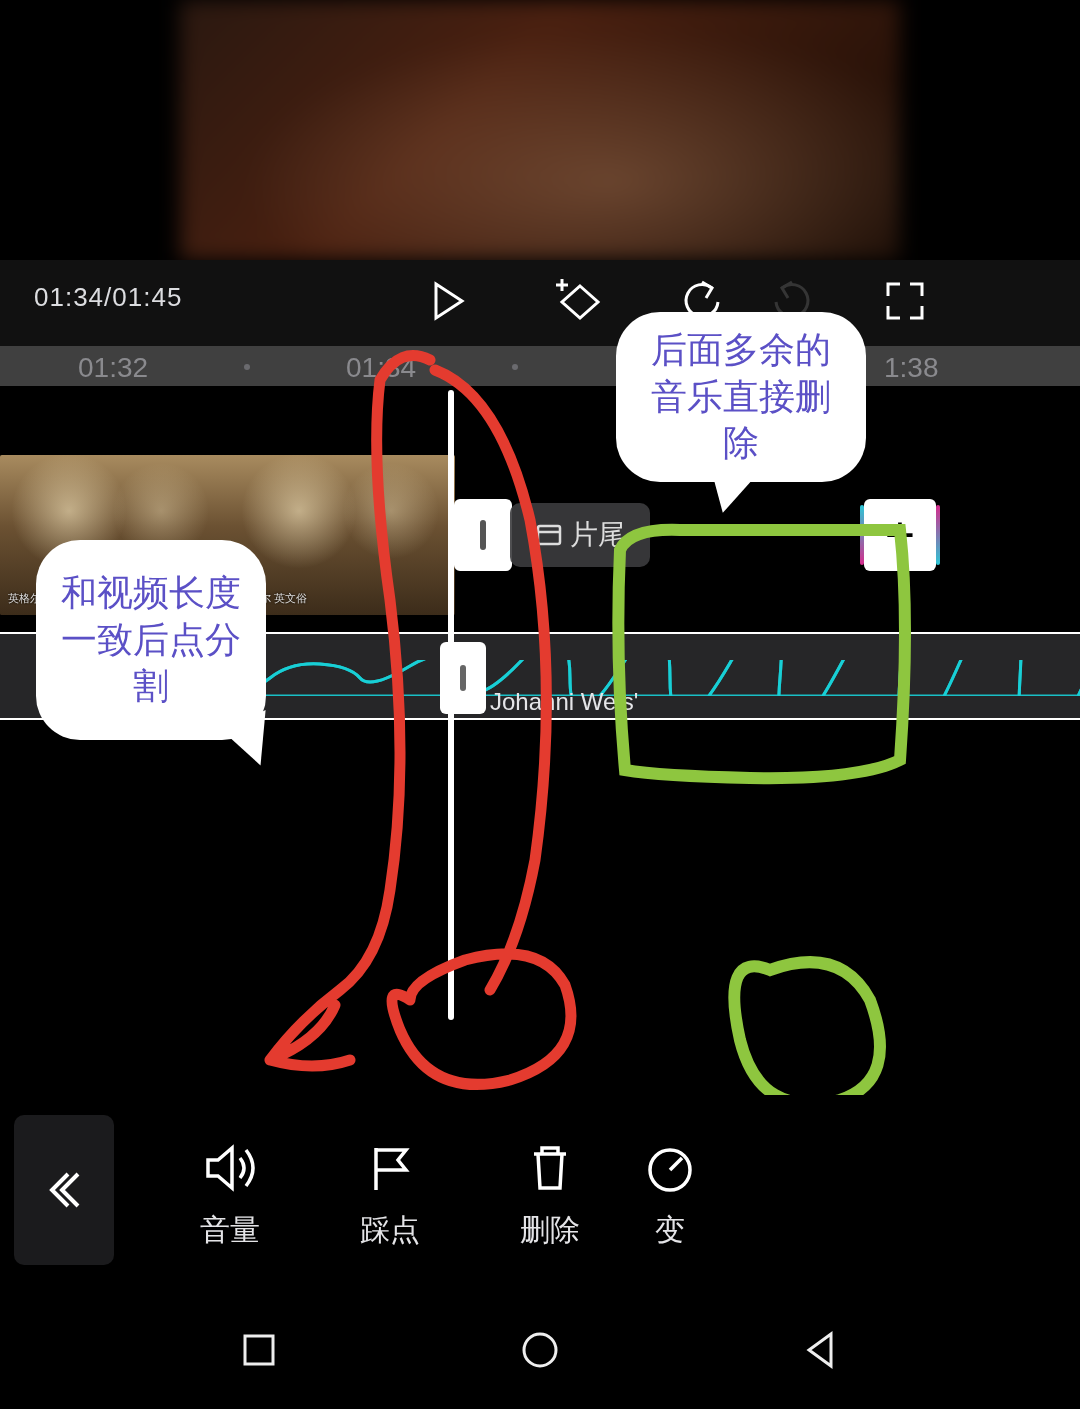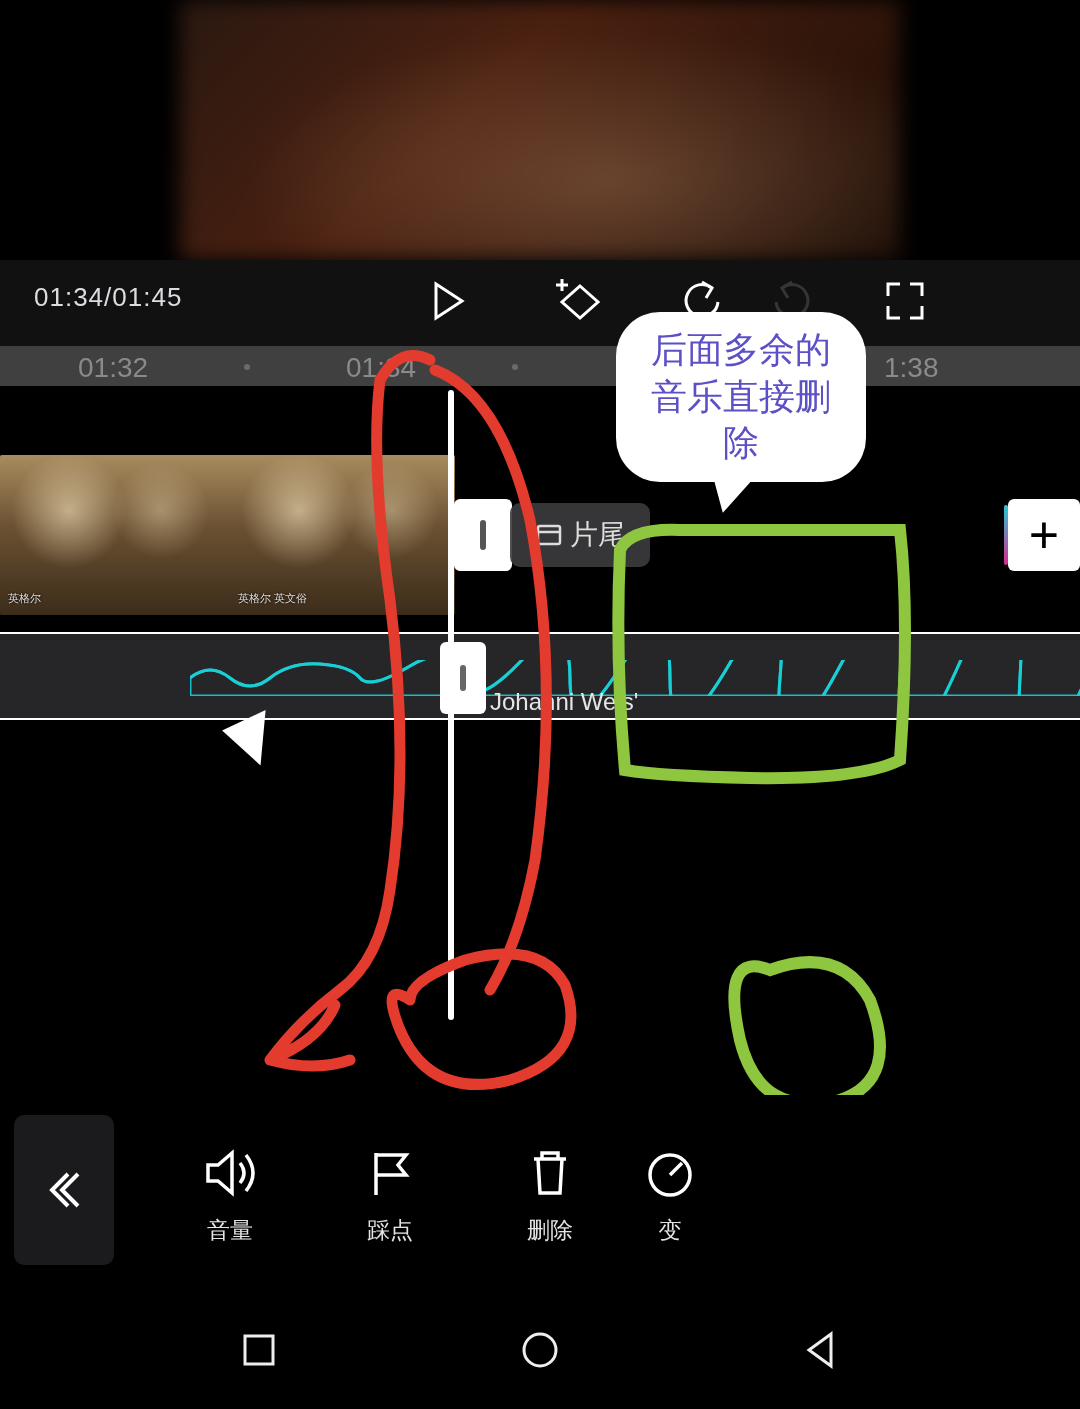--- a/index.html
+++ b/index.html
@@ -15,21 +15,21 @@
   .timecode { position: absolute; left: 34px; top: 22px; font-size: 26px; color: #dcdde0; letter-spacing: 1px; }
   .ctrlbar .icon { position: absolute; width: 46px; height: 46px; }
   .ctrlbar svg { stroke: #fff; stroke-width: 3; fill: none; }
 
   
   .ruler { position: absolute; left: 0; top: 346px; width: 1080px; height: 40px; background: #404040; }
   .tick { position: absolute; top: 6px; font-size: 28px; color: #8a8a8e; }
   .tickdot { position: absolute; top: 18px; width: 6px; height: 6px; border-radius: 50%; background: #6a6a6e; }
 
   
-  .vtrack { position: absolute; left: 0; top: 455px; width: 1080px; height: 160px; }
+  .vtrack { position: absolute; left: 0; top: 455px; width: 936px; height: 160px; }
   .vclip  { position: absolute; left: 0; top: 0; width: 455px; height: 160px; overflow: hidden; border-radius: 2px; background:#3a2a1a; }
   .thumb  { position: absolute; top:0; height:160px; width:230px; background: linear-gradient(180deg,#a88b5f 0%, #6b5132 45%, #3c2c1a 100%); }
   .thumb::after { content:""; position:absolute; inset:0; background: radial-gradient(circle at 30% 35%, rgba(255,240,200,.55), transparent 30%), radial-gradient(circle at 70% 35%, rgba(255,240,200,.35), transparent 25%); }
   .thumbshadow { position:absolute; bottom:10px; left:8px; right:8px; height:14px; font-size:11px; color:#ddd; white-space:nowrap; overflow:hidden; text-shadow:0 0 3px #000; }
   .vhandle { position:absolute; left:454px; top:44px; width:58px; height:72px; background:#fff; border-radius:6px; display:flex; align-items:center; justify-content:center; }
   .vhandle .notch { width:6px; height:30px; background:#555; border-radius:3px; }
   .endcap { position:absolute; left:510px; top:48px; width:140px; height:64px; border-radius:10px; background:rgba(60,60,62,.9); display:flex; align-items:center; justify-content:center; gap:6px; font-size:28px; color:#ddd; }
   .endcap svg { width:30px; height:30px; stroke:#ddd; stroke-width:2.5; fill:none; }
   .addbtn { position:absolute; right:0; top:44px; width:72px; height:72px; background:#fff; border-radius:6px; display:flex; align-items:center; justify-content:center; font-size:52px; font-weight:300; color:#000; }
   .addbtn::before { content:""; position:absolute; left:-4px; top:6px; width:4px; height:60px; background:linear-gradient(#2bc7d6,#d62b8c); border-radius:2px; }
@@ -58,21 +58,21 @@
   
   .scribble { position:absolute; pointer-events:none; }
 
   
   .toolbar { position:absolute; left:0; bottom:114px; width:1080px; height:200px; background:#000; display:flex; align-items:center; }
   .backbtn { position:absolute; left:14px; top:20px; width:100px; height:150px; background:#1b1b1d; border-radius:10px; display:flex; align-items:center; justify-content:center; }
   .backbtn svg { width:44px; height:44px; stroke:#fff; stroke-width:4; fill:none; }
   .tools { position:absolute; left:150px; top:0; right:0; height:200px; display:flex; align-items:center; }
   .tool  { width:160px; display:flex; flex-direction:column; align-items:center; gap:14px; }
   .tool svg { width:56px; height:56px; stroke:#fff; stroke-width:3.5; fill:none; }
-  .tool .lbl { font-size:23px; color:#e4e4e7;text-align:center; }
+  .tool .lbl { font-size:30px; color:#e4e4e7;text-align:center; }
 
   
   .navbar { position:absolute; left:0; bottom:0; width:1080px; height:114px; background:#000; display:flex; align-items:center; justify-content:space-evenly; }
   .navbar svg { width:44px; height:44px; stroke:#eee; stroke-width:3; fill:none; }
 </style>
 </head>
 <body>
 <div class="root">
 
   <div class="preview"></div>
@@ -148,20 +148,23 @@
       <path d="M0 18 Q20 2 40 18 T80 18 T130 4 T170 18 T220 6 T270 18 T330 2 T380 18 T430 8 T480 18 T540 3 T590 18 T650 6 T710 18 T770 2 T830 18 T900 10"></path>
     </svg>
     <div class="ahandle">
         <div class="notch"></div>
       </div>
     <div class="audioname">Johanni Weis'</div>
   </div>
 
   <div class="playhead"></div>
 
+  <div class="bubble b1">
+      <span>和视频长度一致后点分割</span>
+    </div>
   <div class="tail t1"></div>
   <div class="bubble b2">
       <span>后面多余的音乐直接删除</span>
     </div>
   <div class="tail t2"></div>
 
   <svg class="scribble" style="left:260px; top:340px; width:370px; height:780px;" viewBox="0 0 370 780">
     <path d="M170 20 Q140 5 120 40 Q110 120 130 260 Q150 420 130 550 Q120 620 80 650 Q40 680 10 720 M10 720 Q60 700 75 665 M10 720 Q54 732 90 720
              M175 30 Q240 55 270 180 Q300 340 275 520 Q260 600 230 650
              M150 660 Q120 640 140 690 Q170 760 250 740 Q330 715 305 645 Q280 600 205 620 Q150 640 150 660 Z" stroke="#e43b2f" stroke-width="11" fill="none" stroke-linecap="round" stroke-linejoin="round"></path>

